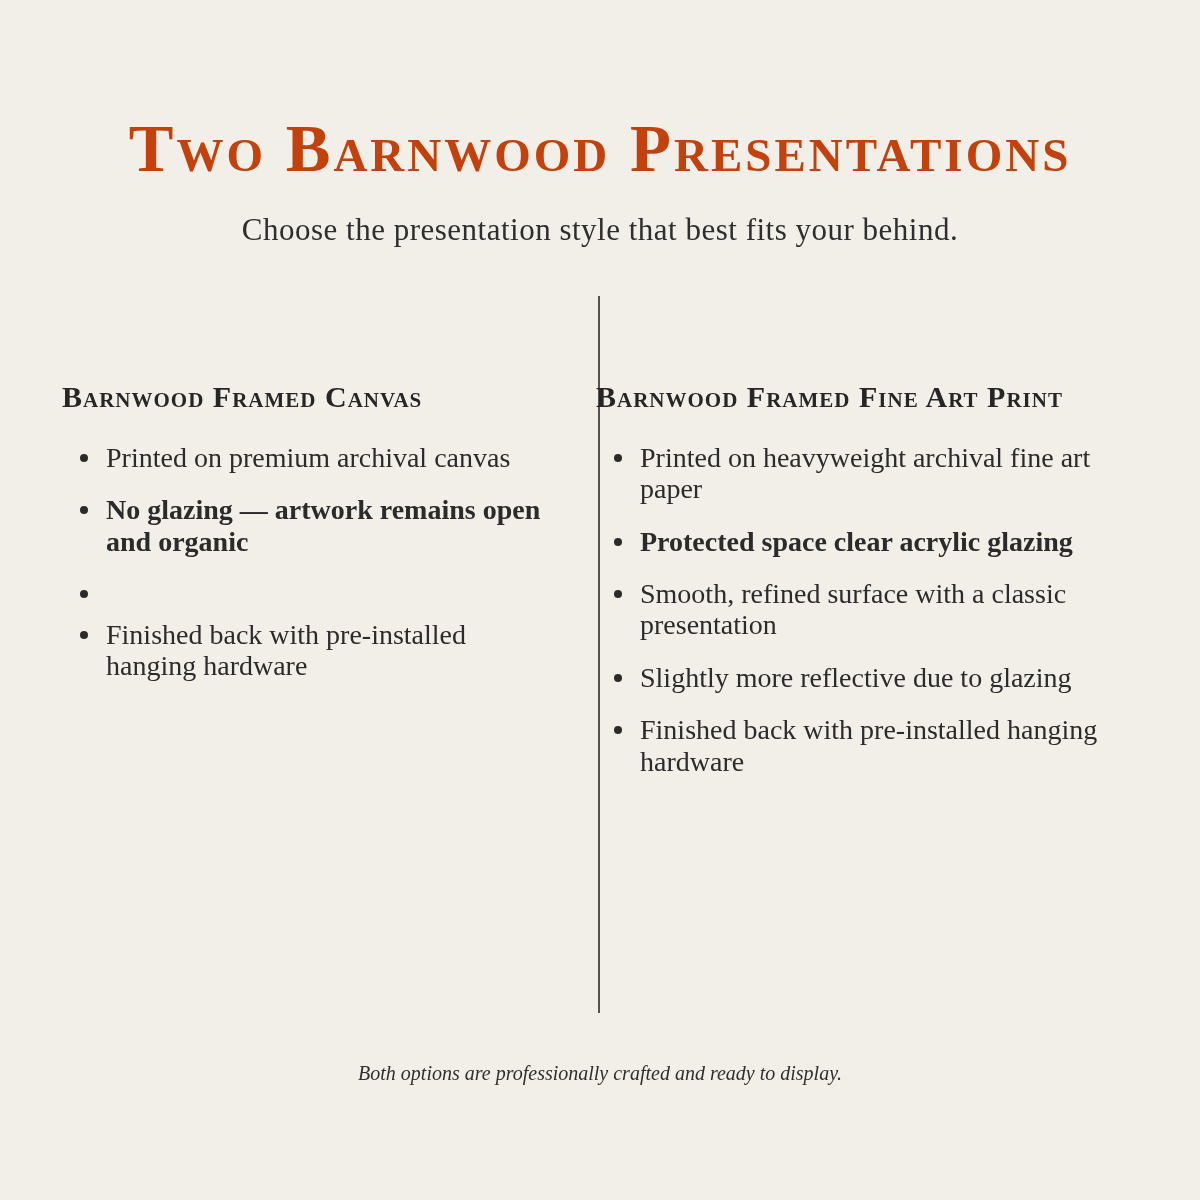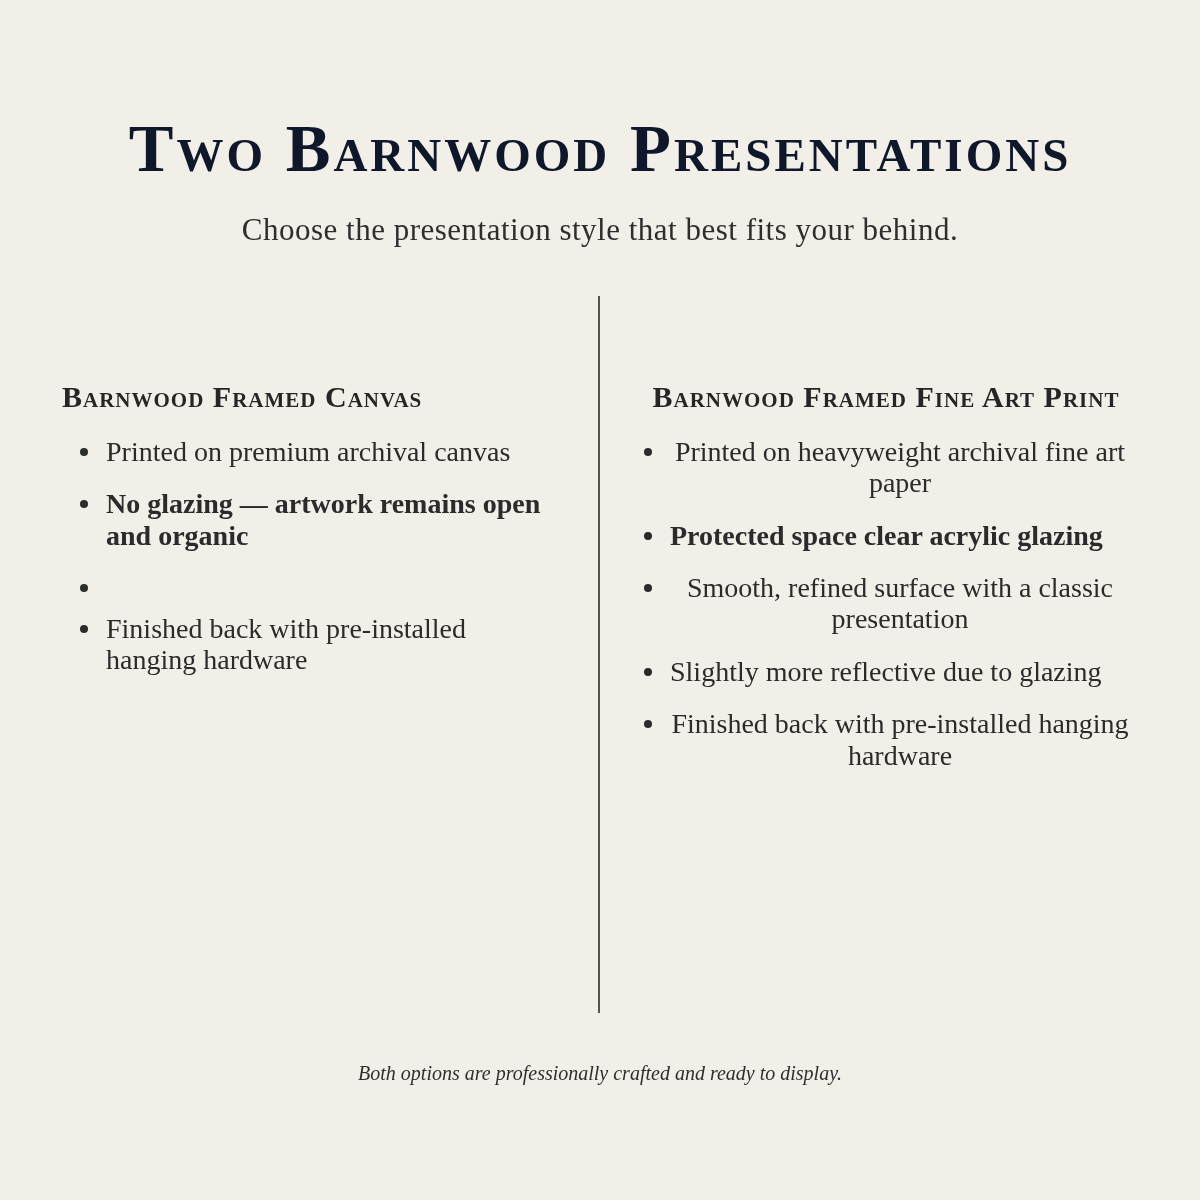--- a/index.html
+++ b/index.html
@@ -22,21 +22,21 @@
   .title {
     position: absolute;
     top: 112px;
     left: 0;
     width: 100%;
     text-align: center;
     font-size: 67px;
     font-weight: 700;
     font-variant: small-caps;
     letter-spacing: 3px;
-    color: #0f172a;
+    color: #c2410c;
     line-height: 1.1;
   }
   .subtitle {
     position: absolute;
     top: 212px;
     left: 0;
     width: 100%;
     text-align: center;
     font-size: 31px;
     font-weight: 400;
@@ -53,31 +53,30 @@
   }
   .column {
     position: absolute;
     top: 380px;
   }
   .column.left {
     left: 62px;
     width: 505px;
   }
   .column.right {
-    left: 626px;
+    left: 596px;
     width: 520px;
-    text-align: center;
   }
   .col-heading {
     font-size: 30px;
     font-weight: 700;
     font-variant: small-caps;
     letter-spacing: 1px;
     color: #262626;
-    margin: 0 0 22px 0;
+    margin: 0 0 28px 0;
   }
   ul.bullets {
     list-style: none;
     margin: 16px;
     padding: 0;
   }
   li.bullet-item {
     display: flex;
     align-items: flex-start;
     margin-bottom: 21px;

